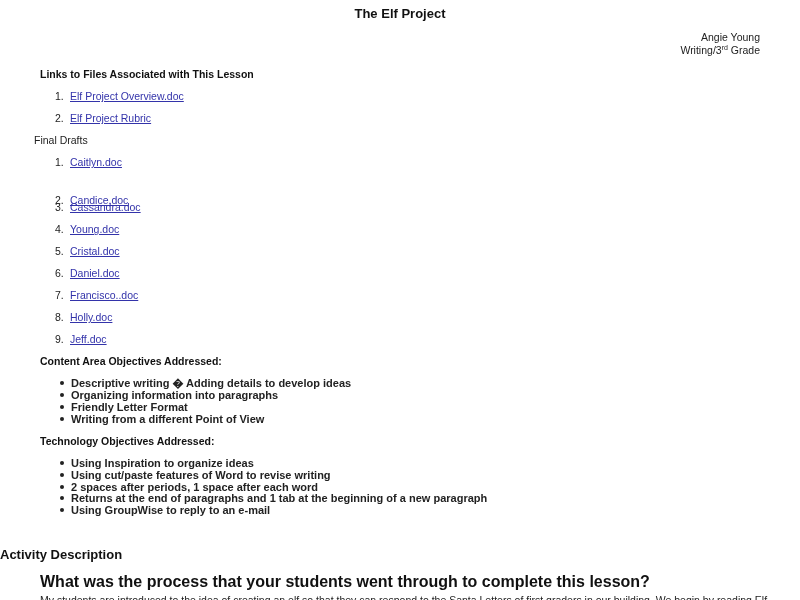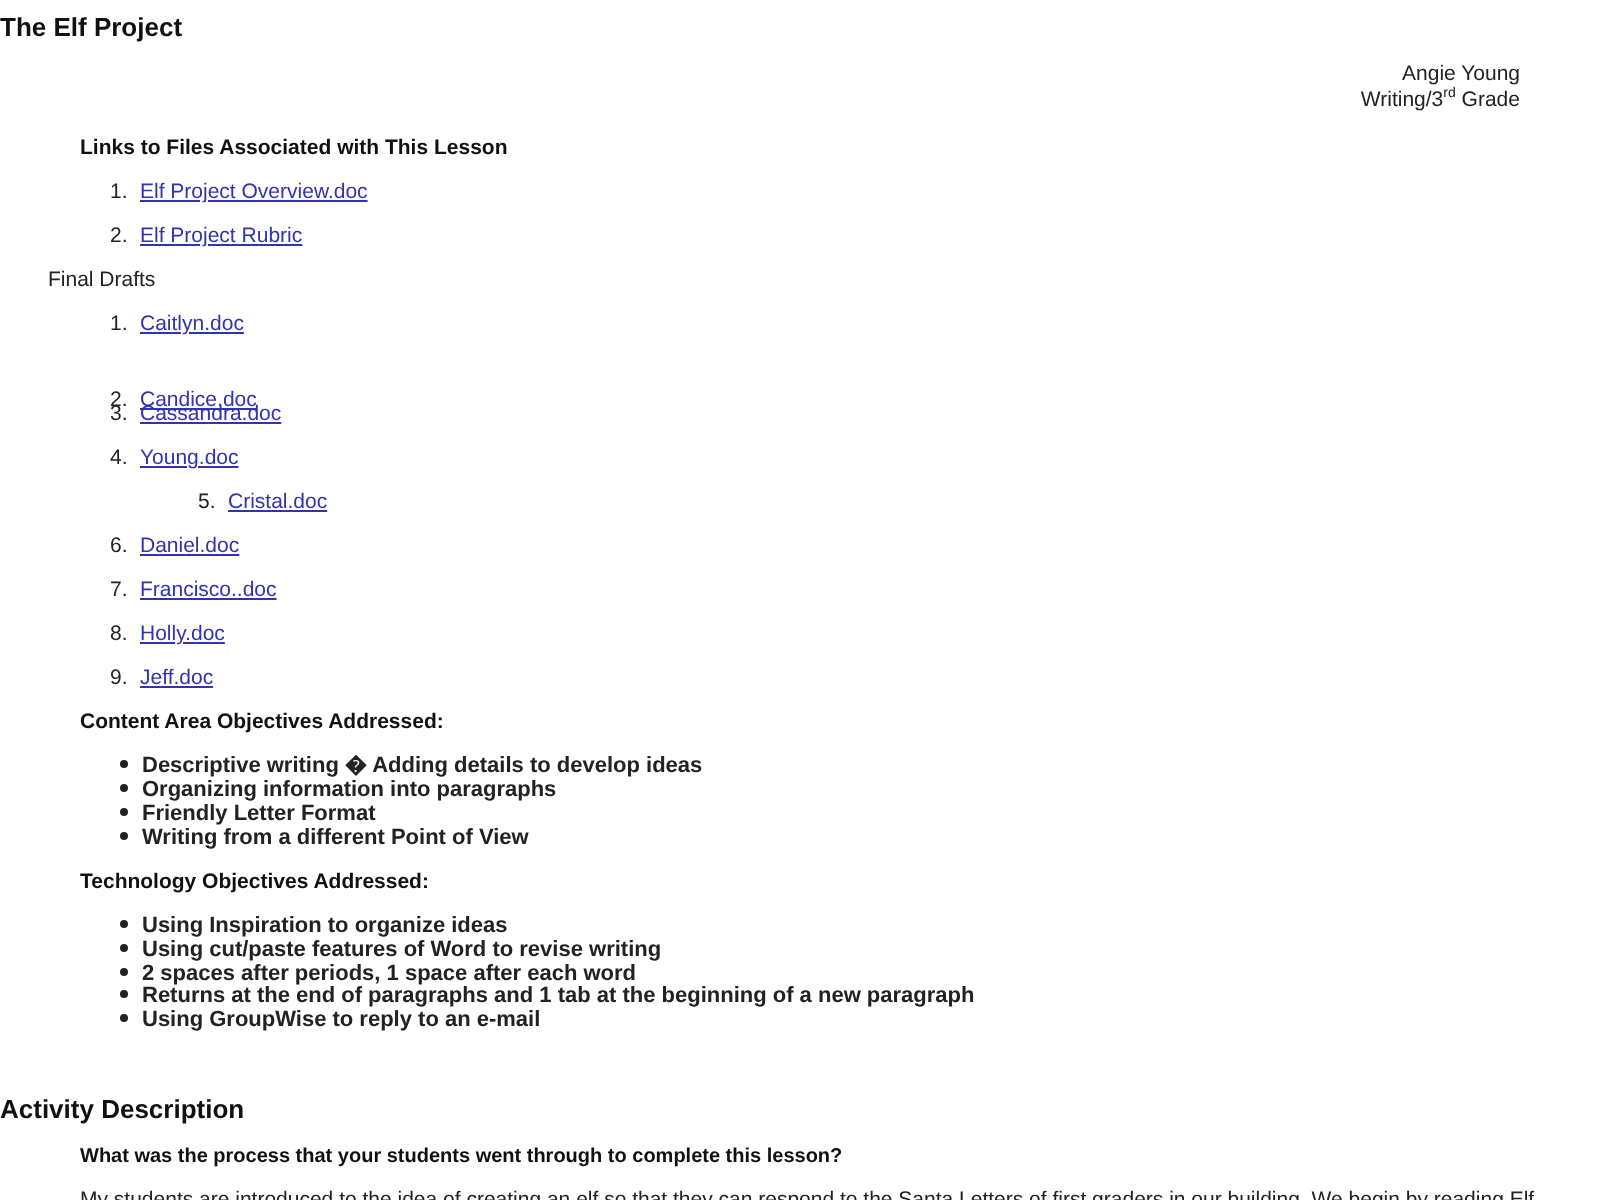--- a/index.html
+++ b/index.html
@@ -1,32 +1,32 @@
 <!DOCTYPE html>
 <html><head>
 <meta charset="utf-8">
 <style>
   html, body { margin: 0; padding: 0; background: #ffffff; }
   body {
     width: 800px; height: 600px; overflow: hidden; position: relative;
     font-family: "Liberation Sans", sans-serif; color: #222; font-size: 10px;
   }
   .title {
-    position: absolute; top: 6px; left: 0; width: 800px; 
+    position: absolute; top: 6px; left: 0; width: 800px; text-align: center;
     font-weight: bold; font-size: 13px; color: #111;
   }
   .author {
     position: absolute; top: 31px; right: 40px; text-align: right;
     font-size: 10.5px; line-height: 13px; color: #222;
   }
   .author sup { font-size: 7px; line-height: 0; }
   .h3 {
     position: absolute; left: 40px; font-weight: bold; font-size: 10.5px; color: #111;
   }
-  .plain { position: absolute; left: 24px; font-size: 10.5px; color: #222; }
+  .plain { position: absolute; left: 34px; font-size: 10.5px; color: #222; }
   ol.links { position: absolute; left: 0; margin: 0; padding: 0; list-style: none; }
   ol.links li {
     position: absolute; left: 55px; white-space: nowrap; font-size: 10.5px;
     height: 14px; line-height: 14px;
   }
   ol.links .num { display: inline-block; width: 15px; color: #222; }
   ol.links a { color: #3333aa; text-decoration: underline; }
   ul.bullets { position: absolute; left: 0; margin: 0; padding: 0; list-style: none; }
   ul.bullets li {
     position: absolute; left: 60px; white-space: nowrap; font-size: 11px;
@@ -34,21 +34,21 @@
   }
   ul.bullets li .dot {
     display: inline-block; width: 4px; height: 4px; border-radius: 50%;
     background: #222; margin-right: 7px; vertical-align: middle; position: relative; top: -1px;
   }
   .h2 {
     position: absolute; top: 547px; left: 0; width: 800px; text-align: left;
     font-weight: bold; font-size: 13px; color: #111;
   }
   .question {
-    position: absolute; top: 573px; left: 40px; font-weight: bold; font-size: 10px; color: #111;
+    position: absolute; top: 573px; left: 40px; font-weight: bold; font-size: 16px; color: #111;
   }
   .para {
     position: absolute; top: 594px; left: 40px; font-size: 10.5px; color: #222; white-space: nowrap;
   }
 </style>
 </head>
 <body>
 
 <div class="title">The Elf Project</div>
 
@@ -64,21 +64,21 @@
   <li style="top:111px;"><span class="num">2.</span><a href="#">Elf Project Rubric</a></li>
 </ol>
 
 <div class="plain" style="top:134px;">Final Drafts</div>
 
 <ol class="links">
   <li style="top:155px;"><span class="num">1.</span><a href="#">Caitlyn.doc</a></li>
   <li style="top:177px;margin-top:16px;"><span class="num">2.</span><a href="#">Candice.doc</a></li>
   <li style="top:200px;"><span class="num">3.</span><a href="#">Cassandra.doc</a></li>
   <li style="top:222px;"><span class="num">4.</span><a href="#">Young.doc</a></li>
-  <li style="top:244px;margin-left:44px;"><span class="num">5.</span><a href="#">Cristal.doc</a></li>
+  <li style="top:244px;"><span class="num">5.</span><a href="#">Cristal.doc</a></li>
   <li style="top:266px;"><span class="num">6.</span><a href="#">Daniel.doc</a></li>
   <li style="top:288px;"><span class="num">7.</span><a href="#">Francisco..doc</a></li>
   <li style="top:310px;"><span class="num">8.</span><a href="#">Holly.doc</a></li>
   <li style="top:332px;"><span class="num">9.</span><a href="#">Jeff.doc</a></li>
 </ol>
 
 <div class="h3" style="top:355px;">Content Area Objectives Addressed:</div>
 
 <ul class="bullets">
   <li style="top:377px;"><span class="dot"></span><span>Descriptive writing � Adding details to develop ideas</span></li>

